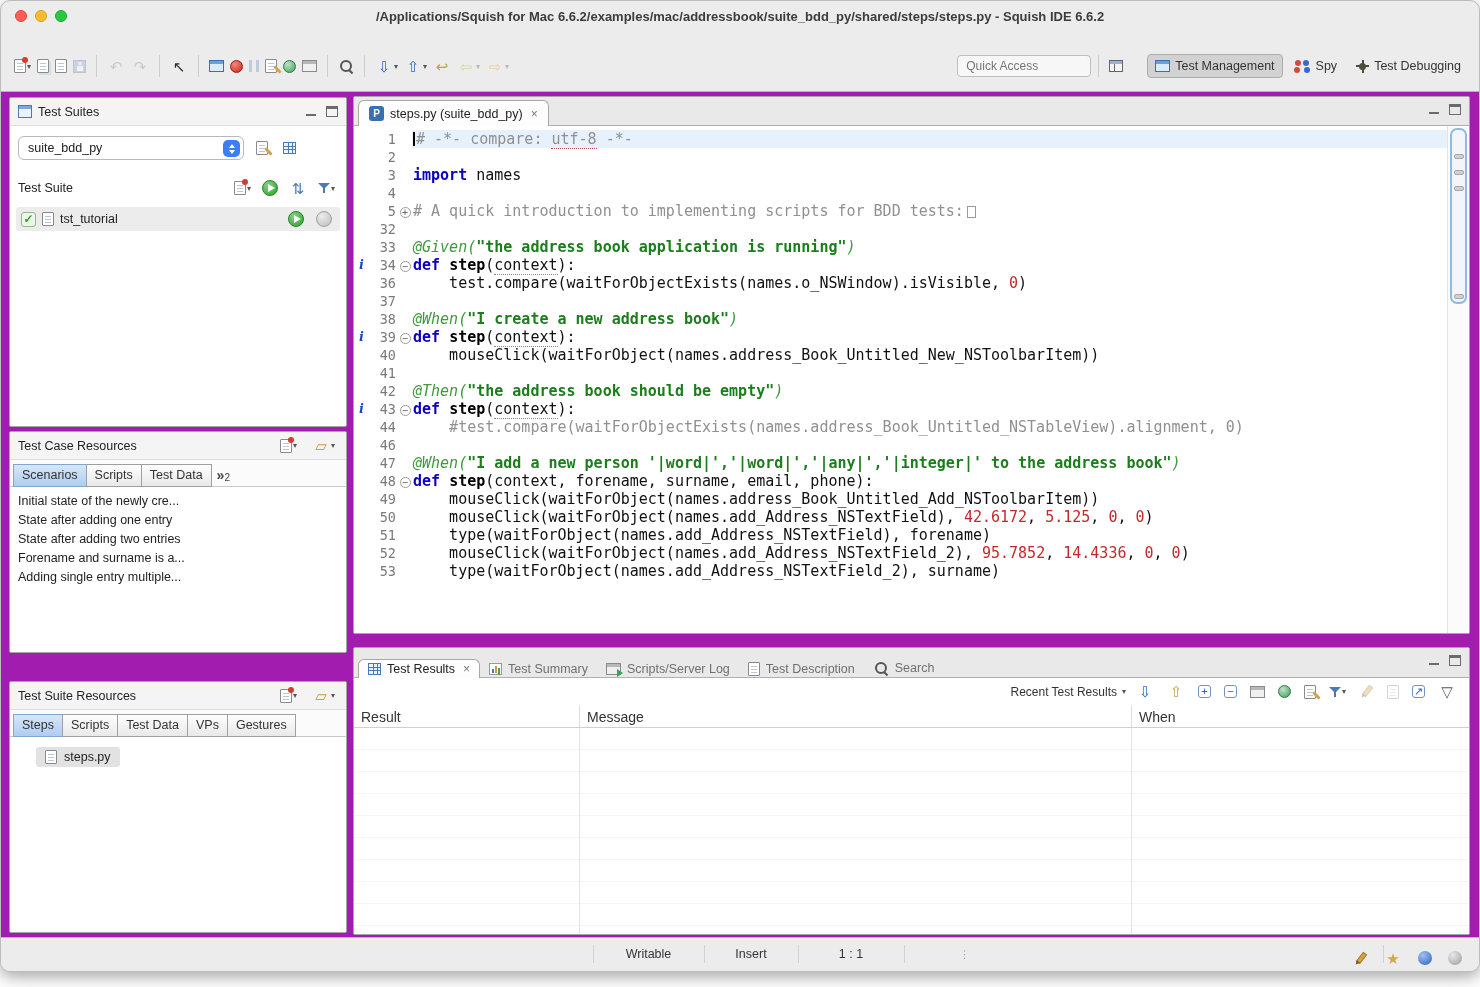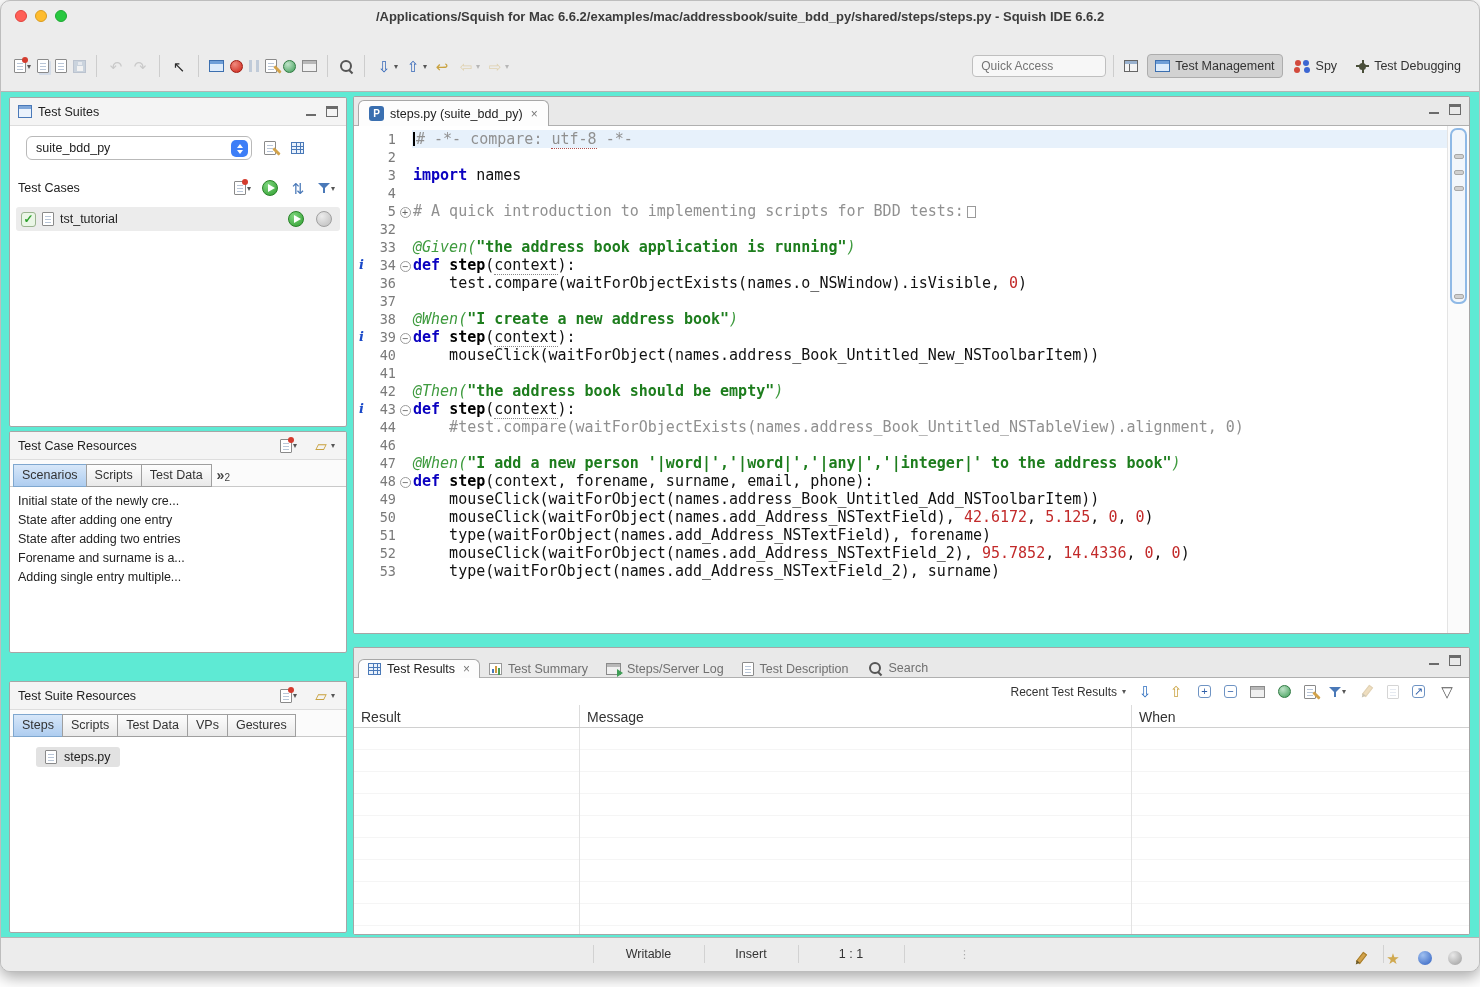--- a/index.html
+++ b/index.html
@@ -23,27 +23,27 @@
   .tgroup-wrap{display:flex;align-items:center;}
   .tsep{width:1px;height:22px;background:#cdcdcd;margin:0 7px;flex:none;}
   .tbtn{display:inline-flex;align-items:center;height:26px;padding:0 3px;border-radius:4px;}
   .tbtn.disabled{opacity:.35;}
   .dd{font-size:8px;color:#555;margin-left:1px;}
   .ic{display:inline-flex;align-items:center;justify-content:center;width:18px;height:18px;
     font-size:15px;line-height:1;color:#444;position:relative;}
   .qa{width:134px;height:22px;border:1px solid #bfbfbf;border-radius:4px;background:#f7f7f7;
     color:#9a9a9a;font-size:12px;padding:0 8px;margin-left:auto;outline:none;
     font-family:"Liberation Sans",sans-serif;}
-  .persp-bar{display:flex;align-items:center;gap:3px;margin-left:6px;}
+  .persp-bar{display:flex;align-items:center;gap:3px;margin-left:21px;}
   .persp{display:flex;align-items:center;gap:5px;font-size:12.5px;color:#333;padding:4px 7px;
     border-radius:4px;border:1px solid transparent;}
   .persp.active{background:#d2d2d2;border-color:#adadad;}
 
   
-  .wb{position:absolute;top:91px;left:0;right:0;bottom:34px;background:#5eead4;}
+  .wb{position:absolute;top:91px;left:0;right:0;bottom:34px;background:#a21caf;}
   .panel{position:absolute;background:#fff;border:1px solid #a6a6a6;border-radius:2px;overflow:hidden;}
   #p-suites {left:8px; top:5px;  width:338px;height:330px;}
   #p-tcr    {left:8px; top:339px;width:338px;height:222px;}
   #p-tsr    {left:8px; top:589px;width:338px;height:252px;}
   #p-editor {left:352px;top:4px; width:1117px;height:538px;display:flex;flex-direction:column;}
   #p-results{left:352px;top:555px;width:1117px;height:288px;display:flex;flex-direction:column;}
 
   .phead{height:28px;display:flex;align-items:center;padding:0 8px;gap:6px;font-size:12.5px;
     color:#222;background:#f4f4f4;border-bottom:1px solid #ddd;}
   .winbtns{margin-left:auto;display:flex;gap:9px;align-items:center;}
@@ -113,21 +113,21 @@
   .play{width:16px;height:16px;border-radius:50%;background:radial-gradient(circle at 35% 30%,#7fd67f,#2f9e2f);
     position:relative;border:1px solid #278227;flex:none;}
   .play::after{content:"";position:absolute;left:5px;top:3px;border-left:7px solid #fff;
     border-top:4px solid transparent;border-bottom:4px solid transparent;}
   .circle-gray{width:16px;height:16px;border-radius:50%;border:1px solid #a0a0a0;
     background:radial-gradient(circle at 35% 30%,#ececec,#bcbcbc);flex:none;}
   .box-icon{border:1px solid #6f94c4;border-radius:3px;width:13px;height:13px;font-size:11px;
     line-height:1;color:#2f5fa8;display:inline-flex;align-items:center;justify-content:center;}
 
   
-  .combo-row{display:flex;align-items:center;margin:9px 8px 4px 16px;gap:9px;}
+  .combo-row{display:flex;align-items:center;margin:9px 8px 4px 8px;gap:9px;}
   .combo{flex:0 0 226px;height:24px;border:1px solid #b9b9b9;border-radius:6px;background:#fff;
     display:flex;align-items:center;font-size:12.5px;padding-left:9px;position:relative;}
   .stepper{position:absolute;right:3px;top:3px;width:17px;height:17px;background:#3d7ef7;border-radius:5px;
     display:flex;flex-direction:column;align-items:center;justify-content:center;gap:2px;}
   .stepper .up{width:0;height:0;border-left:3.5px solid transparent;border-right:3.5px solid transparent;border-bottom:4px solid #fff;}
   .stepper .down{width:0;height:0;border-left:3.5px solid transparent;border-right:3.5px solid transparent;border-top:4px solid #fff;}
   .tc-row{display:flex;align-items:center;margin:14px 8px 6px 8px;font-size:12.5px;color:#222;}
   .tc-icons{margin-left:auto;display:flex;align-items:center;gap:5px;}
   .case-row{display:flex;align-items:center;gap:6px;margin:2px 6px;height:24px;background:#ececec;
     border-radius:3px;padding:0 5px;font-size:12.5px;}
@@ -333,21 +333,21 @@
             </span>
         </div>
         <span class="tbtn">
           <span class="ic shape-doc-pencil"></span>
         </span>
         <span class="tbtn">
           <span class="ic shape-grid"></span>
         </span>
       </div>
       <div class="tc-row">
-        <span>Test Cases</span>
+        <span>Test Suite</span>
         <span class="tc-icons">
           <span class="tbtn">
             <span class="ic shape-doc-new"></span>
             <span class="dd">▾</span>
           </span>
           <span class="tbtn">
             <span class="play"></span>
           </span>
           <span class="tbtn">
             <span class="ic" style="color:#4a79b8;">⇅</span>
@@ -488,21 +488,21 @@
               <span class="ic shape-grid"></span>
               <span>Test Results</span>
               <span class="close-x">×</span>
             </span>
             <span class="btab">
               <span class="ic shape-chart"></span>
               <span>Test Summary</span>
             </span>
             <span class="btab">
               <span class="ic shape-runlog"></span>
-              <span>Steps/Server Log</span>
+              <span>Scripts/Server Log</span>
             </span>
             <span class="btab">
               <span class="ic shape-docbase"></span>
               <span>Test Description</span>
             </span>
             <span class="btab">
               <span class="ic shape-search"></span>
               <span>Search</span>
             </span>
           </span>

